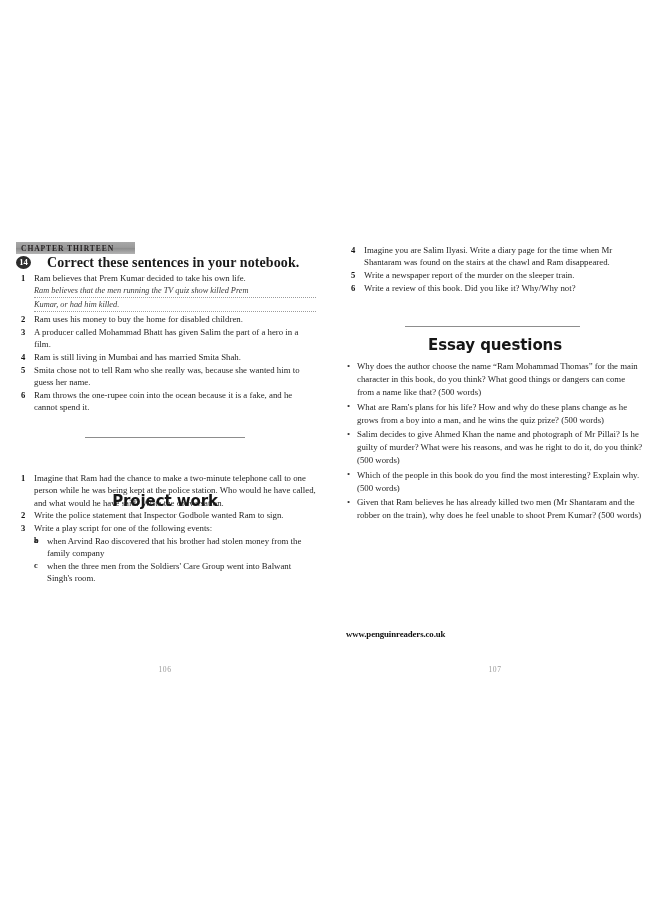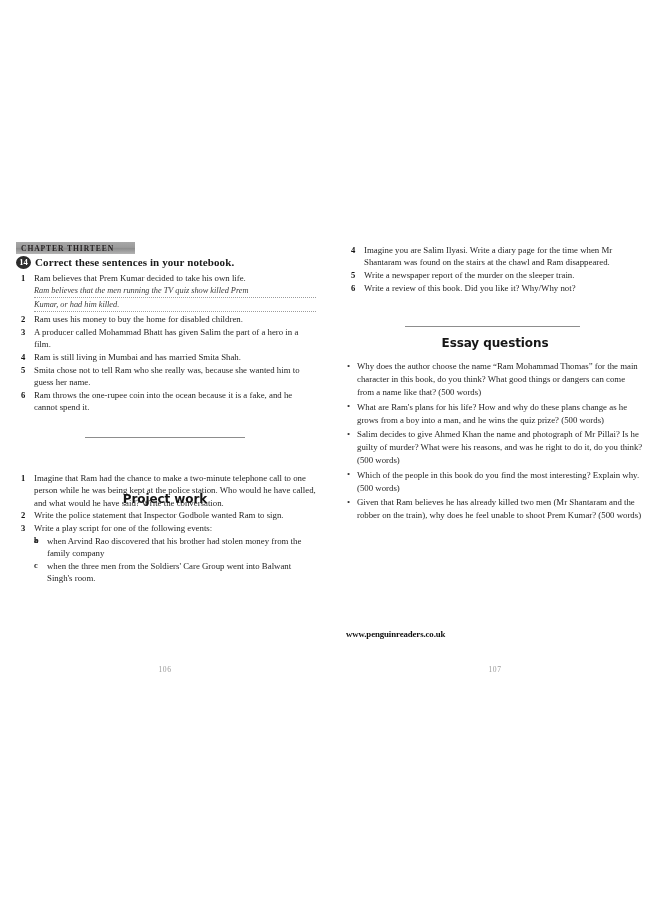--- a/index.html
+++ b/index.html
@@ -72,24 +72,25 @@
     font-family: "Liberation Serif", "DejaVu Serif", serif;
     font-weight: bold;
     font-size: 8.6px;
     line-height: 13px;
     text-align: center;
     flex: 0 0 auto;
     margin-right: 4px;
   }
   .ex-head-text {
     font-weight: bold;
-    font-size: 11px;
+    font-size: 14px;
     line-height: 13px;
     color: #1a1a1a;
     letter-spacing: 0.1px;
+    margin-left: 12px;
   }
 
   ol.numlist, ul.bullist {
     list-style: none;
     margin: 0;
     padding: 0;
   }
 
   .numlist li {
     position: relative;
@@ -125,21 +126,21 @@
 
   
   .rule {
     height: 0;
     border-top: 1px solid #8d8d8d;
     margin: 0 auto;
   }
   .section-heading {
     font-family: "DejaVu Sans", "Liberation Sans", sans-serif;
     font-weight: bold;
-    font-size: 12px;
+    font-size: 15px;
     text-align: center;
     color: #161616;
     letter-spacing: -0.1px;
   }
 
   
   ul.sublist {
     list-style: none;
     margin: 0;
     padding: 0;

